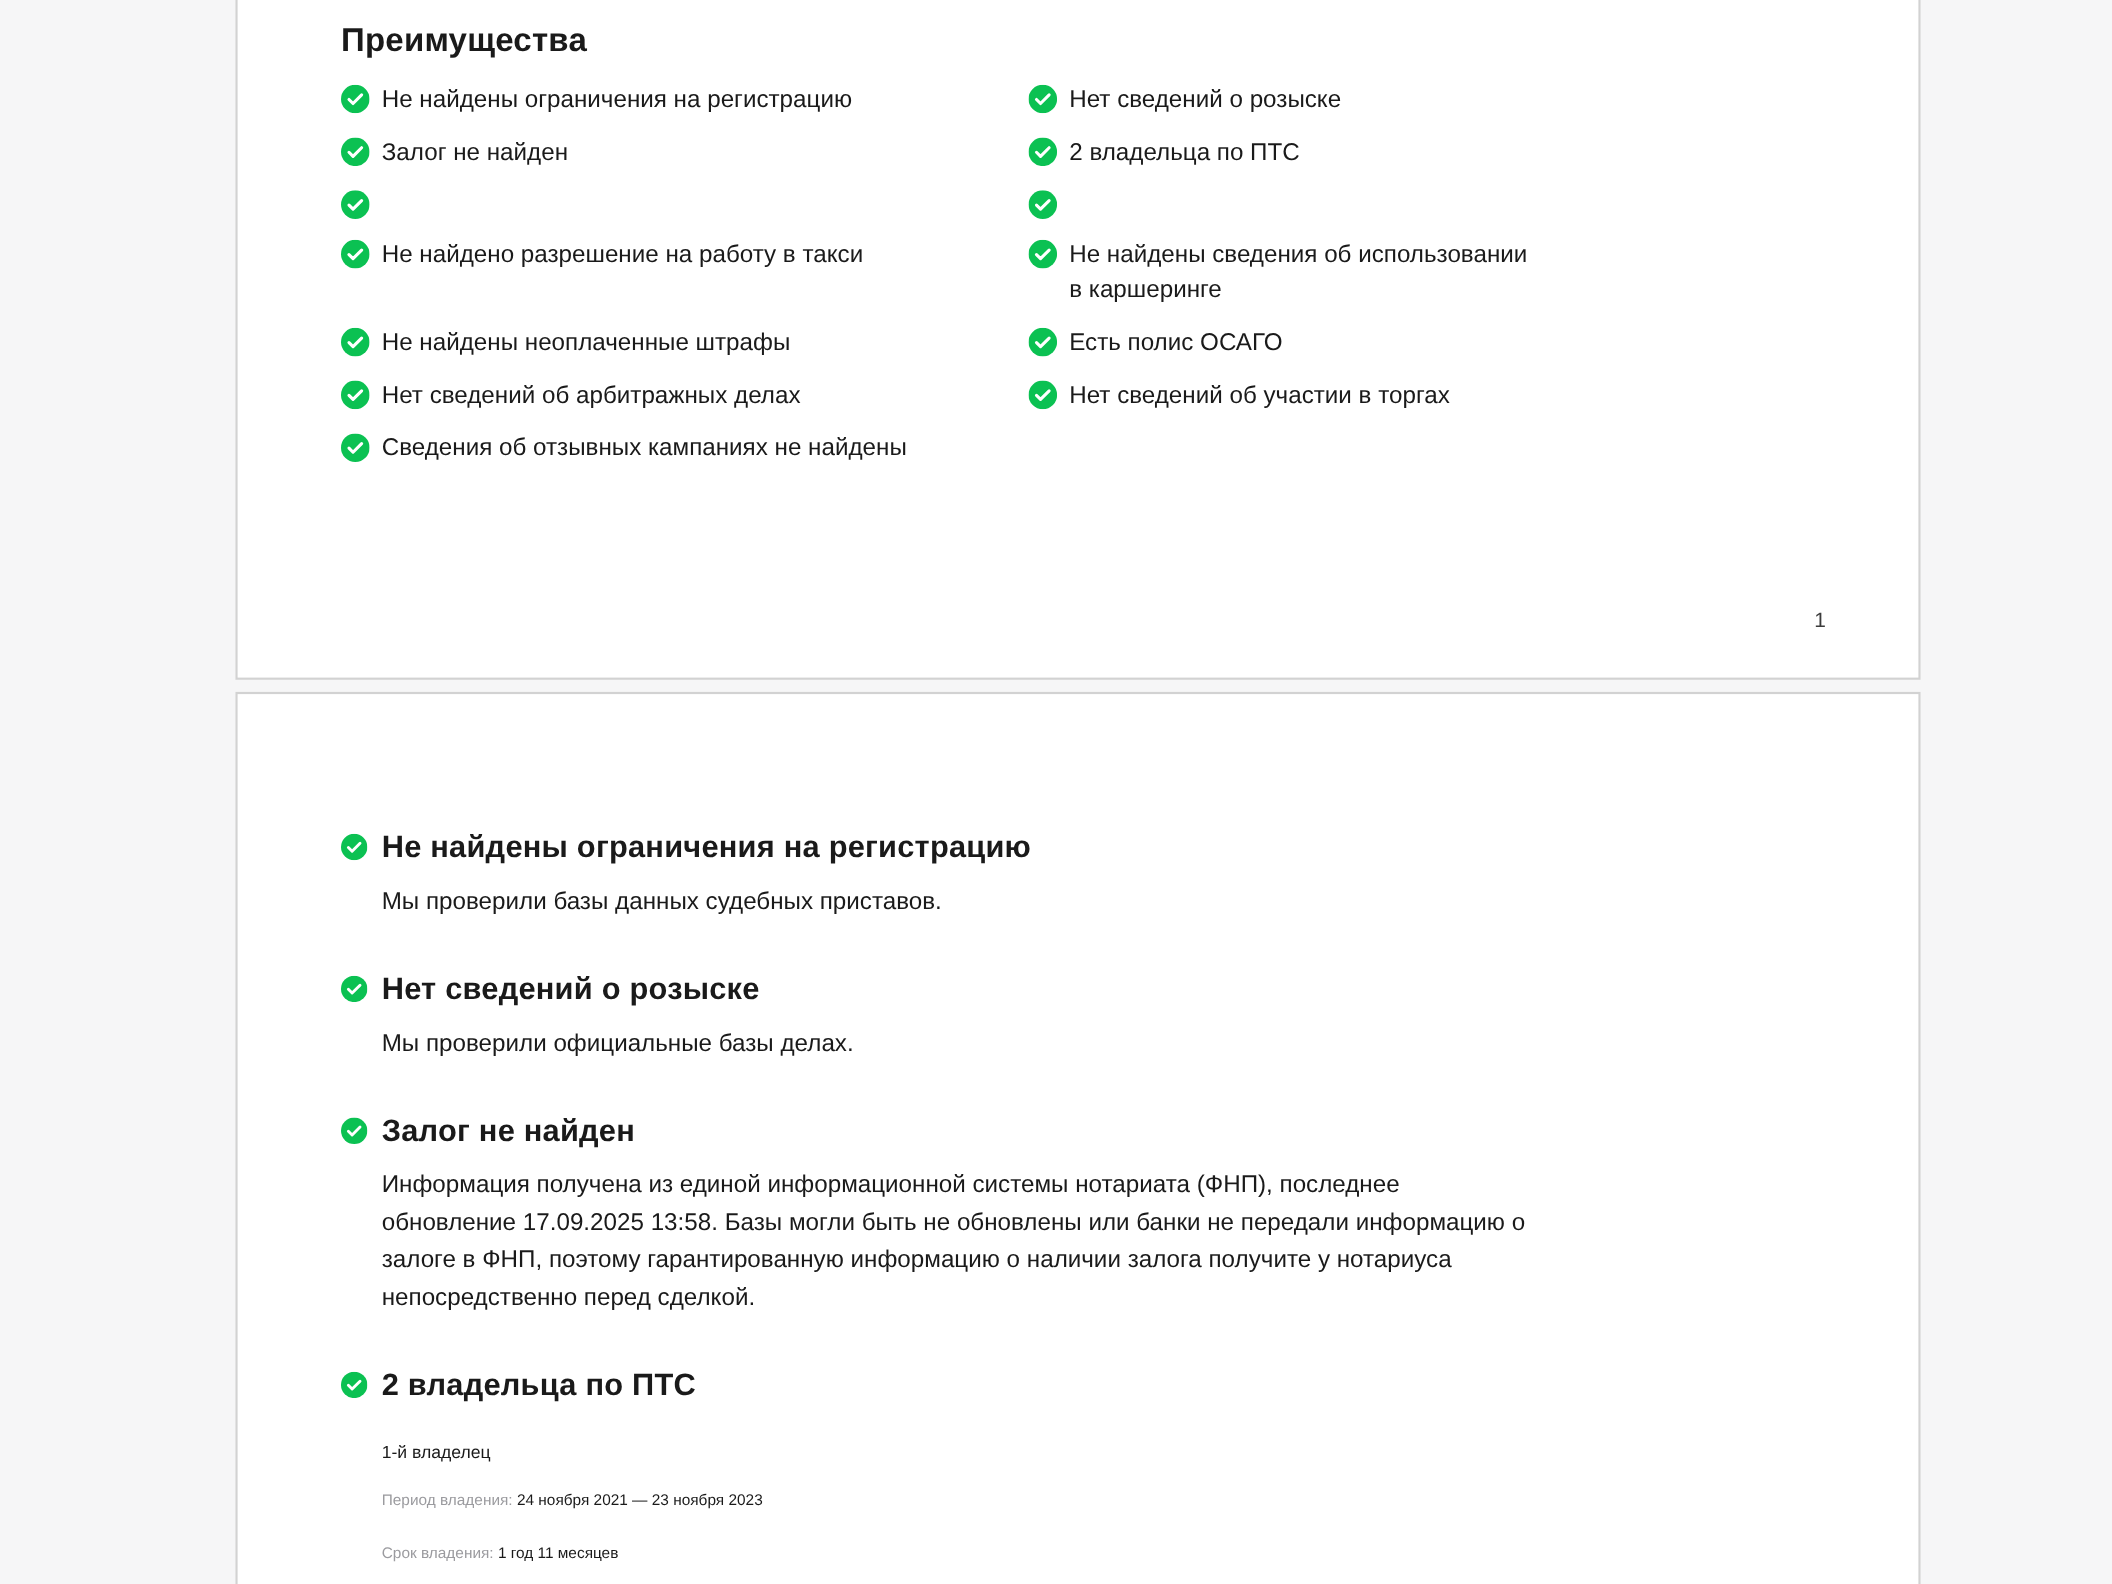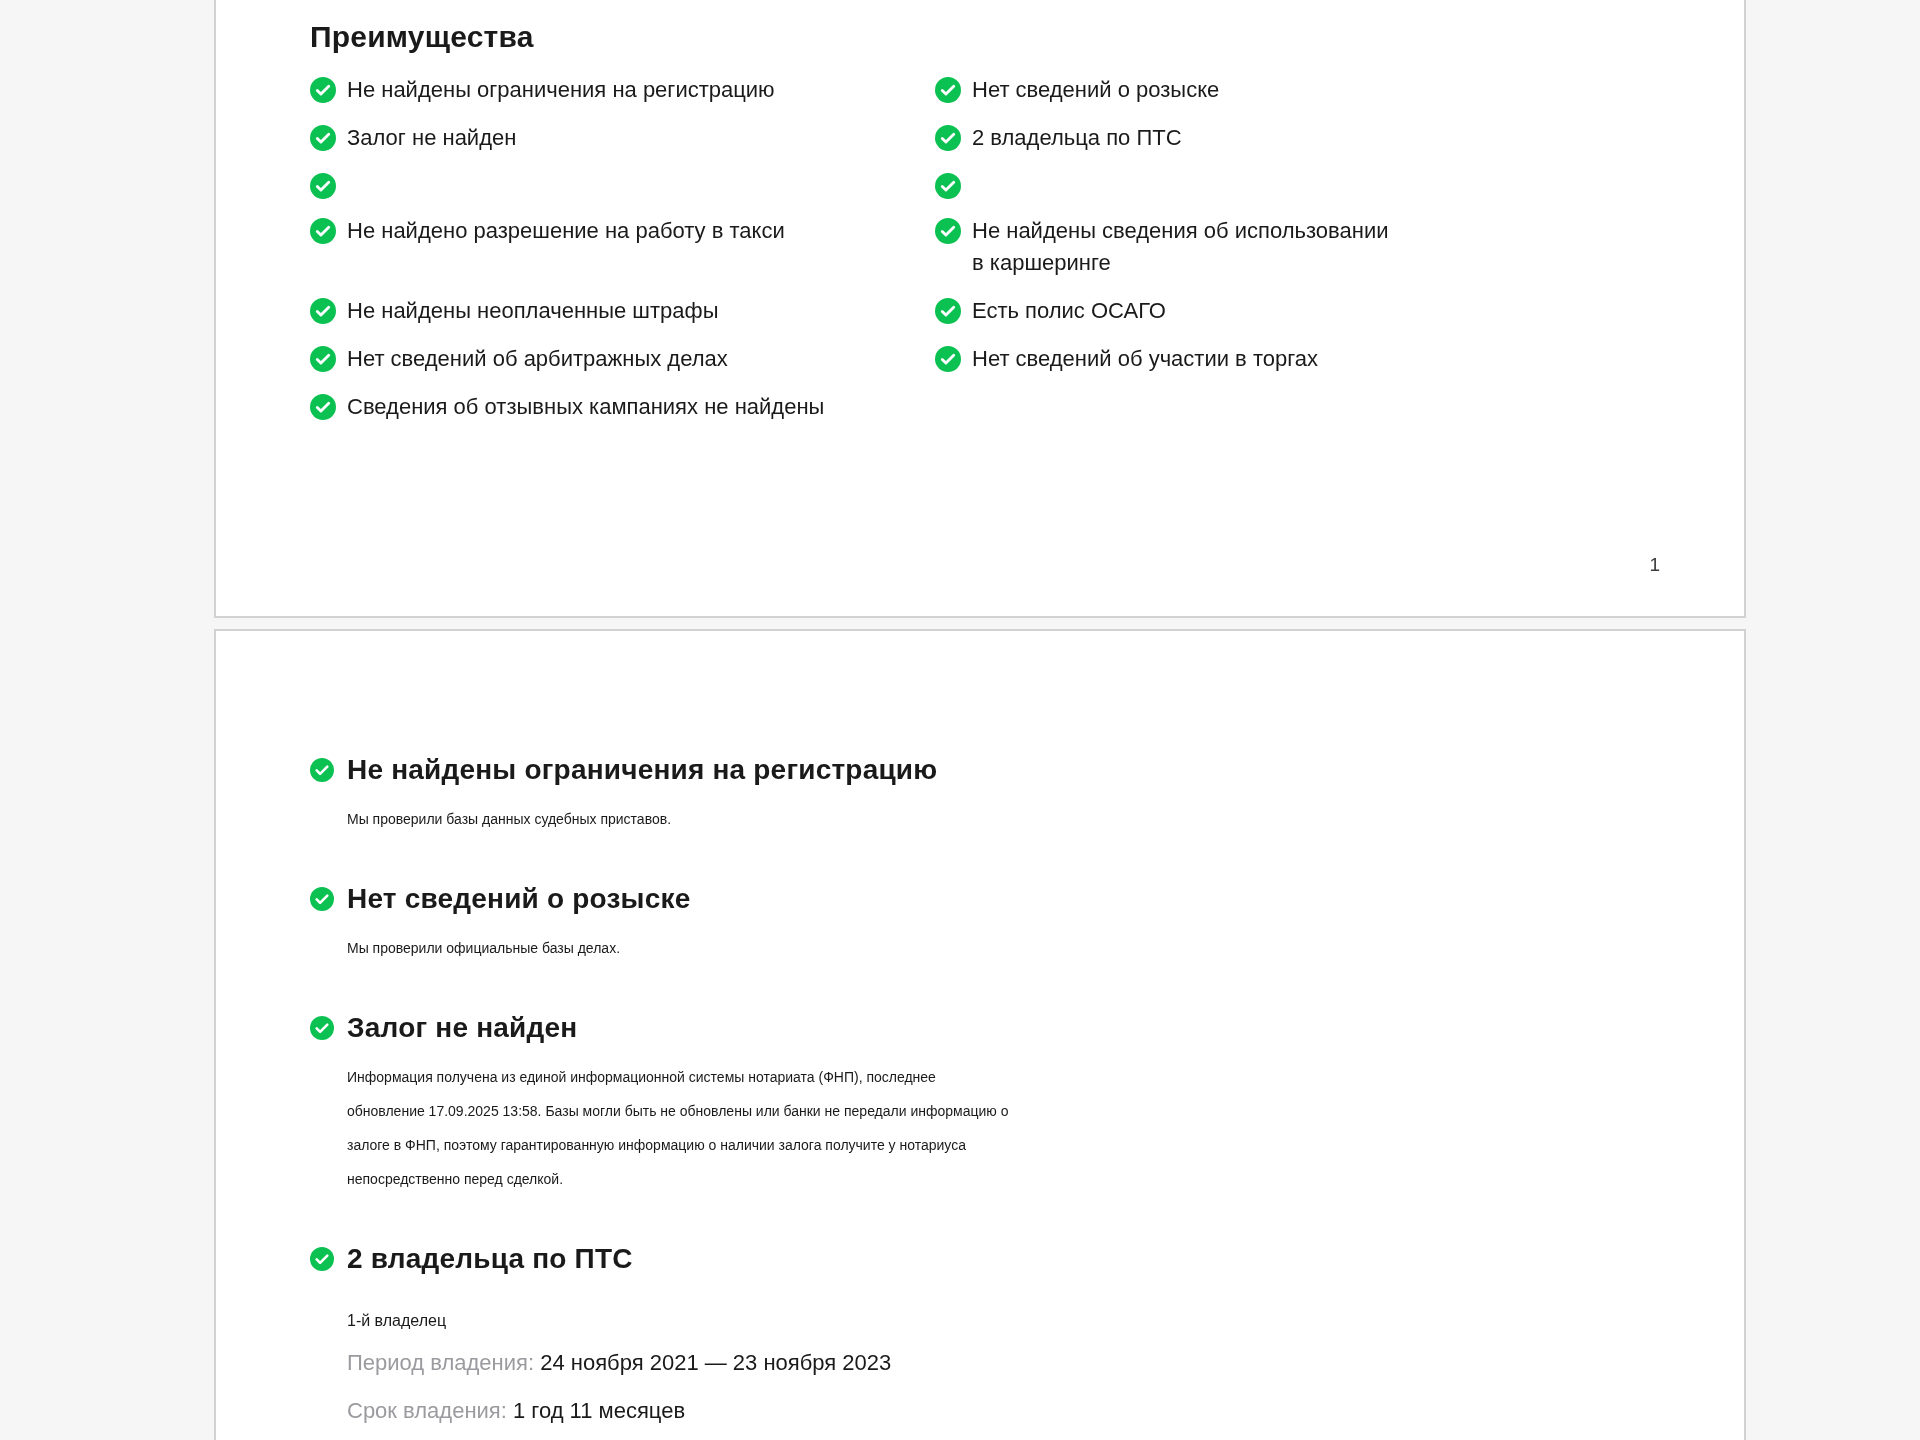--- a/index.html
+++ b/index.html
@@ -83,34 +83,34 @@
   }
   .section-heading .heading-text {
     margin-left: 13px;
     font-size: 28px;
     line-height: 36px;
     font-weight: bold;
     letter-spacing: 0.2px;
   }
   .section-body {
     margin: 14px 0 0 37px;
-    font-size: 14px;
+    font-size: 22px;
     line-height: 34px;
     white-space: pre-line;
     max-width: 1190px;
   }
   .owner-block { margin: 28px 0 0 37px; }
   .owner-subtitle {
     font-size: 16px;
     line-height: 32px;
     font-weight: normal;
   }
   .owner-fields { margin-top: 10px; }
   .owner-field {
-    font-size: 22px;
+    font-size: 14px;
     line-height: 32px;
     margin-bottom: 16px;
   }
   .owner-field .field-label { color: #9b9b9f; }
   .owner-field .field-value { color: #1a1a1a; }
 </style>
 </head>
 <body>
 
 <div class="page page1">

